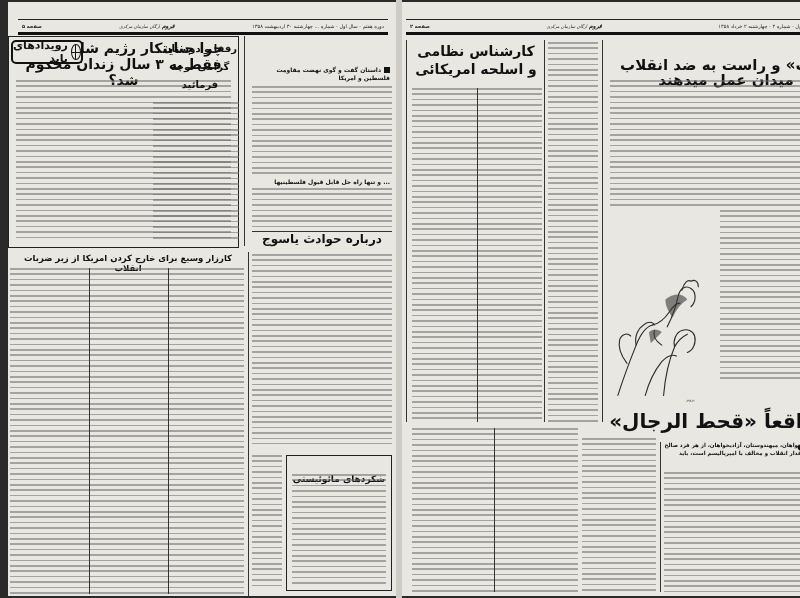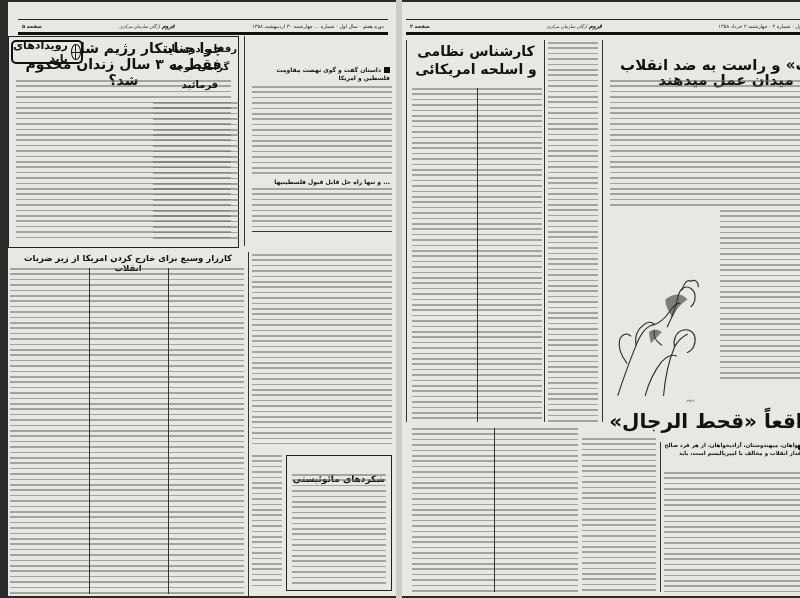--- a/index.html
+++ b/index.html
@@ -83,20 +83,21 @@
     <div class="subhead" style="left:250px; right:6px; top:64px; font-size:6px; line-height:8px;">
       <span class="bullet"></span><span>داستان گفت و گوی نهضت مقاومت فلسطین و امریکا</span>
     </div>
     <div class="textlines" style="left:244px; right:4px; top:84px; height:90px;"></div>
     <div class="subhead" style="left:244px; right:6px; top:176px; font-size:6px;">
       <span>... و تنها راه حل قابل قبول فلسطینیها</span>
     </div>
     <div class="textlines" style="left:244px; right:4px; top:186px; height:40px;"></div>
 
     <div class="rule-h" style="left:244px; right:4px; top:229px;"></div>
+    <div class="headline" style="left:244px; right:4px; top:231px; font-size:12px;">درباره حوادث یاسوج</div>
     <div class="textlines" style="left:244px; right:4px; top:252px; height:190px;"></div>
 
     <div class="headline" style="left:2px; width:236px; top:252px; font-size:8.5px; ">کارزار وسیع برای خارج کردن امریکا از زیر ضربات انقلاب</div>
     <div class="textlines" style="left:2px; width:234px; top:266px; height:326px;"></div>
     <div class="rule-v" style="left:81px; top:266px; height:326px;"></div>
     <div class="rule-v" style="left:160px; top:266px; height:326px;"></div>
     <div class="rule-v" style="left:240px; top:250px; height:344px;"></div>
 
     <div class="boxed" style="left:278px; right:4px; top:453px; height:134px; background:#e9e7e2;"></div>
     <div class="headline" style="left:282px; right:8px; top:472px; font-size:9px;">شکردهای مائوئیستی</div>

